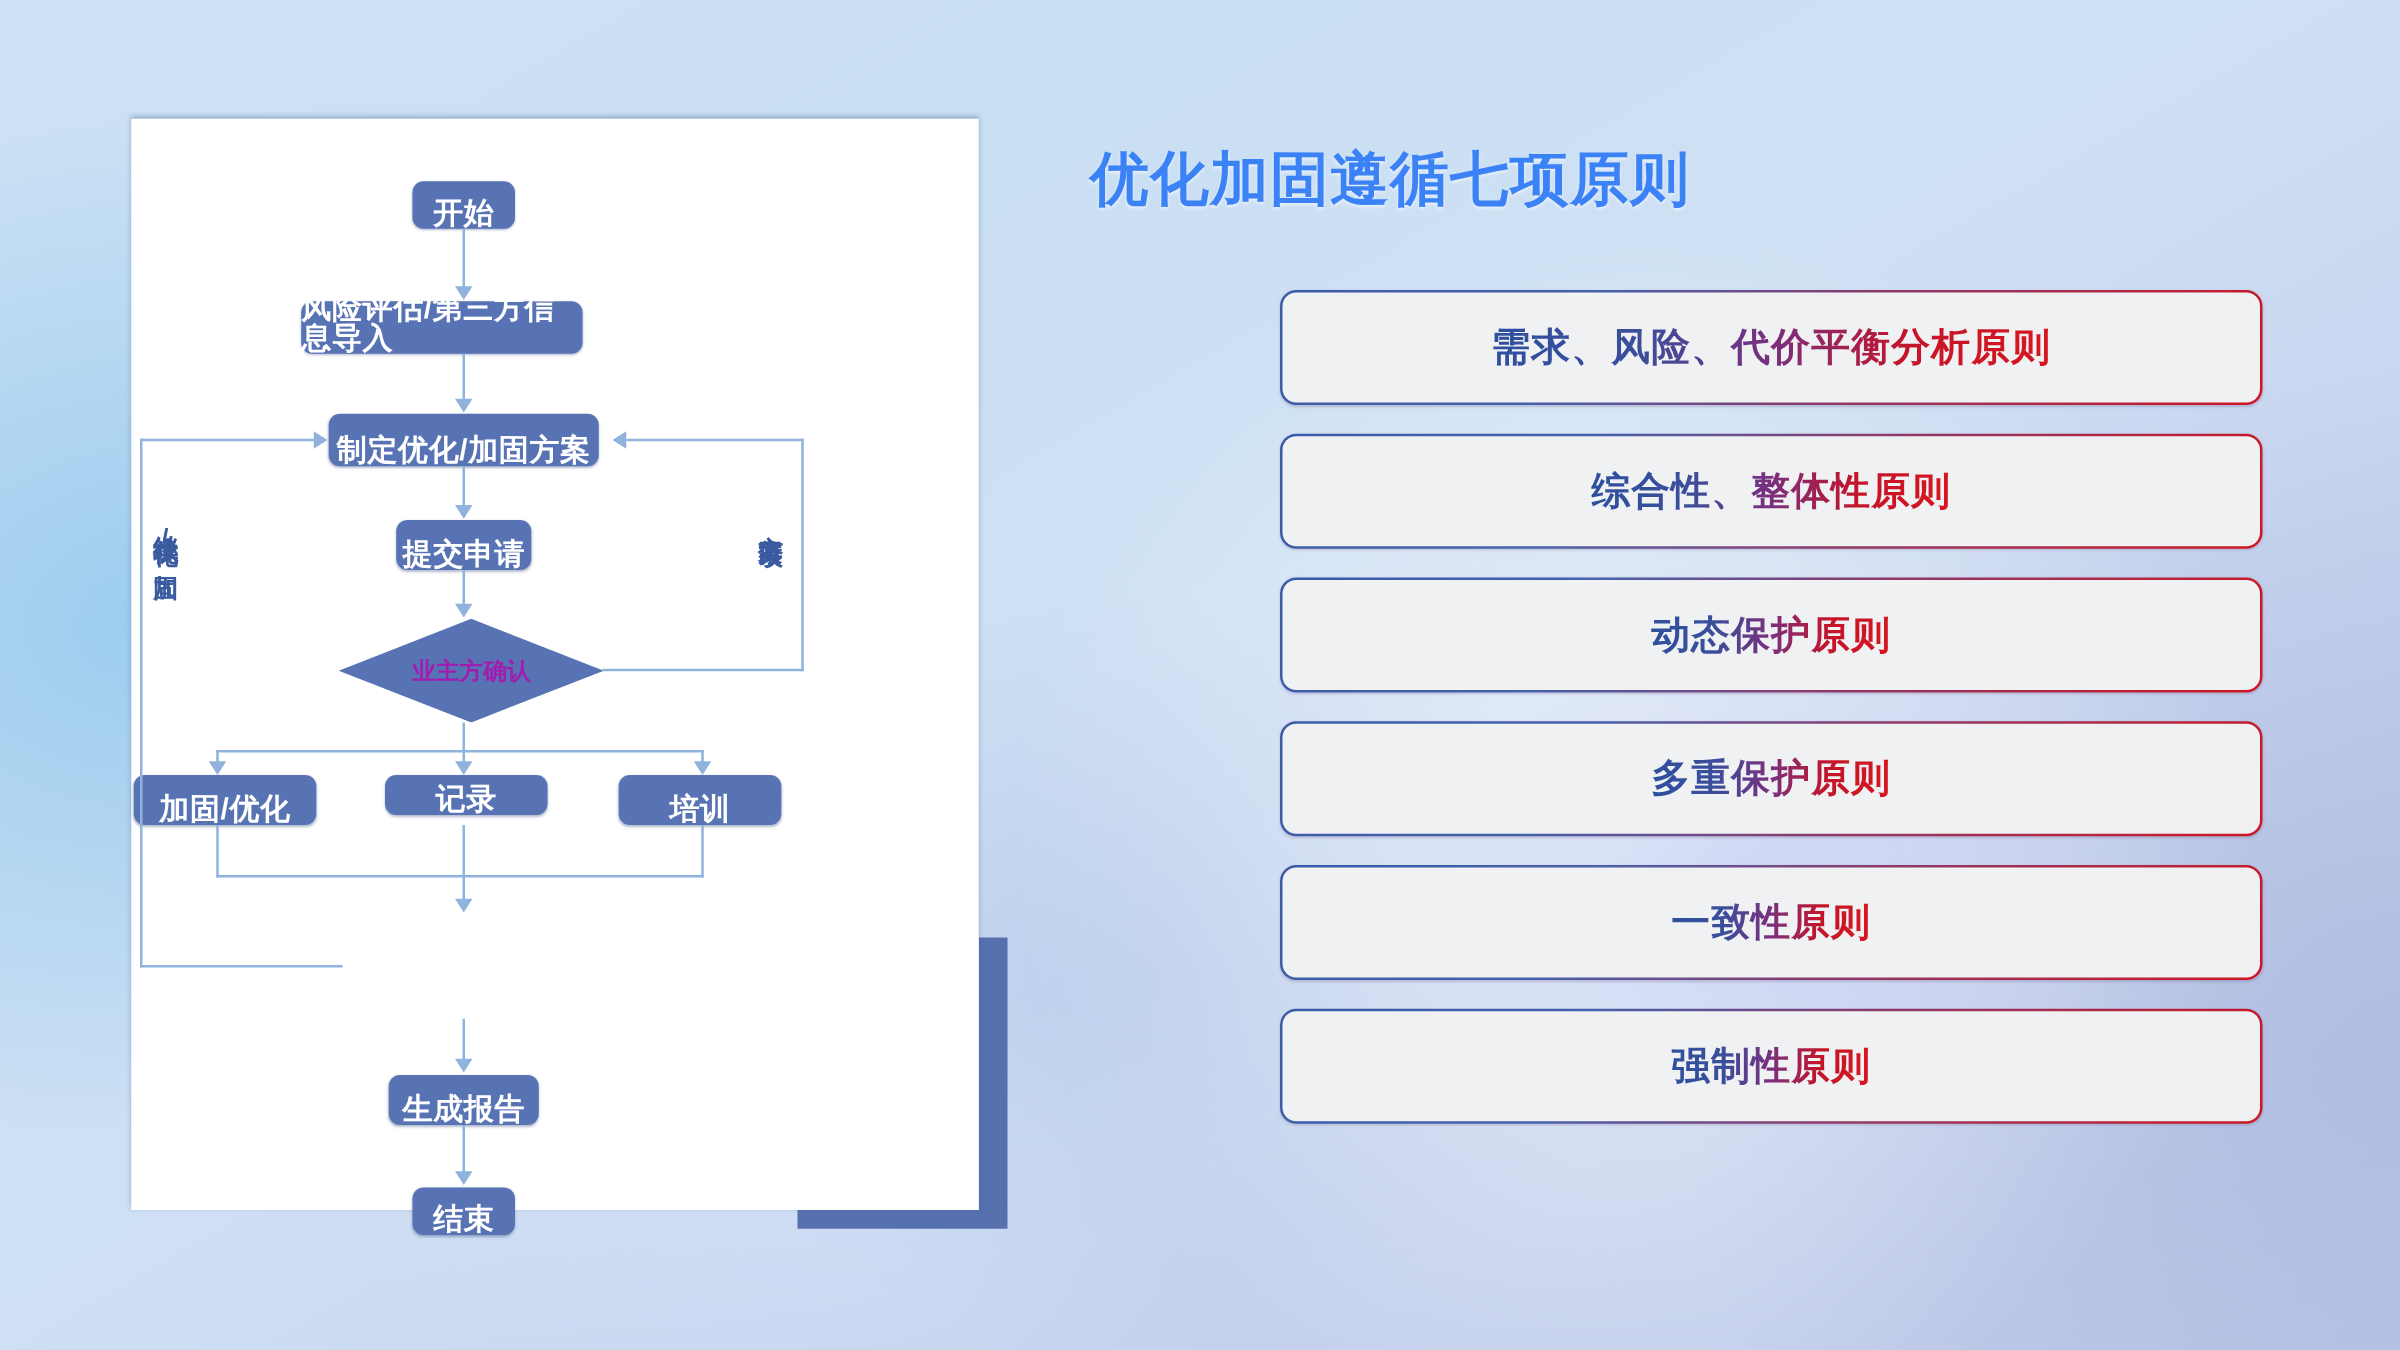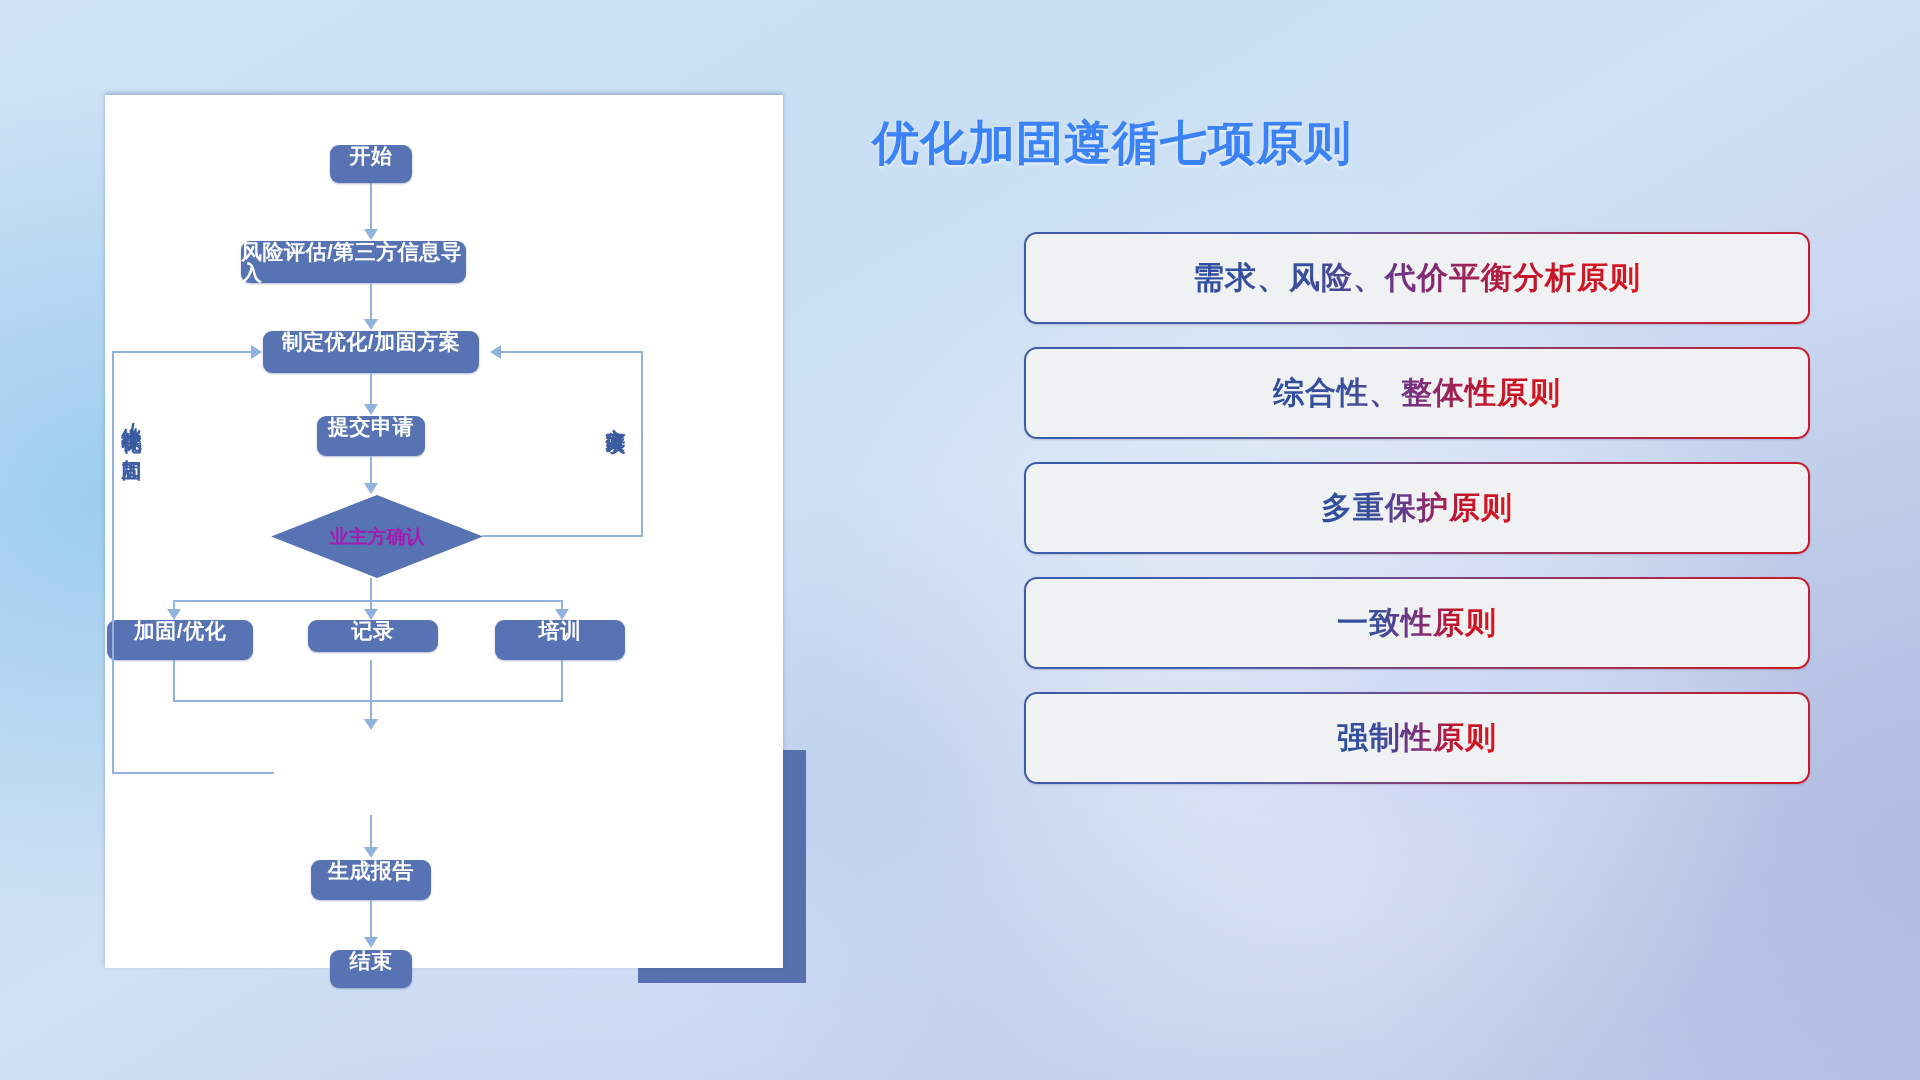--- a/index.html
+++ b/index.html
@@ -23,23 +23,23 @@
   }
 
   
   #accent{position:absolute;left:638px;top:750px;width:168px;height:233px;background:#5671ad;}
   #accent-inner{position:absolute;left:638px;top:750px;width:145px;height:218px;background:#ffffff;}
   #card{position:absolute;left:105px;top:95px;width:678px;height:873px;background:#fff;
         box-shadow:0 -2px 4px rgba(60,80,140,.35);}
 
   
   .node{position:absolute;background:#5773b4;color:#fff;border-radius:9px;
-        display:flex;align-items:flex-start;justify-content:center;
+        display:flex;align-items:flex-end;justify-content:center;
         font-weight:700;letter-spacing:.5px;box-shadow:0 1px 2px rgba(40,60,120,.35);
-        font-size:21px;line-height:1;}
+        font-size:24px;line-height:1;}
   .dia{position:absolute;display:flex;align-items:center;justify-content:center;}
   .dia .shape{position:absolute;inset:0;background:#5773b4;
         clip-path:polygon(50% 0%,100% 50%,50% 100%,0% 50%);}
   .dia .txt{position:relative;color:#a21caf;font-size:19px;font-weight:700;}
 
   
   .ln{position:absolute;background:#8fb3dd;}
   .vl{width:2px;}
   .hl{height:2px;}
   .arrow{position:absolute;width:0;height:0;}
@@ -172,20 +172,25 @@
       <span class="pill-text">需求、风险、代价平衡分析原则</span>
     </div>
   </div>
   <div class="pill">
     <div class="pill-inner">
       <span class="pill-text">综合性、整体性原则</span>
     </div>
   </div>
   <div class="pill">
     <div class="pill-inner">
+      <span class="pill-text">动态保护原则</span>
+    </div>
+  </div>
+  <div class="pill">
+    <div class="pill-inner">
       <span class="pill-text">多重保护原则</span>
     </div>
   </div>
   <div class="pill">
     <div class="pill-inner">
       <span class="pill-text">一致性原则</span>
     </div>
   </div>
   <div class="pill">
     <div class="pill-inner">

